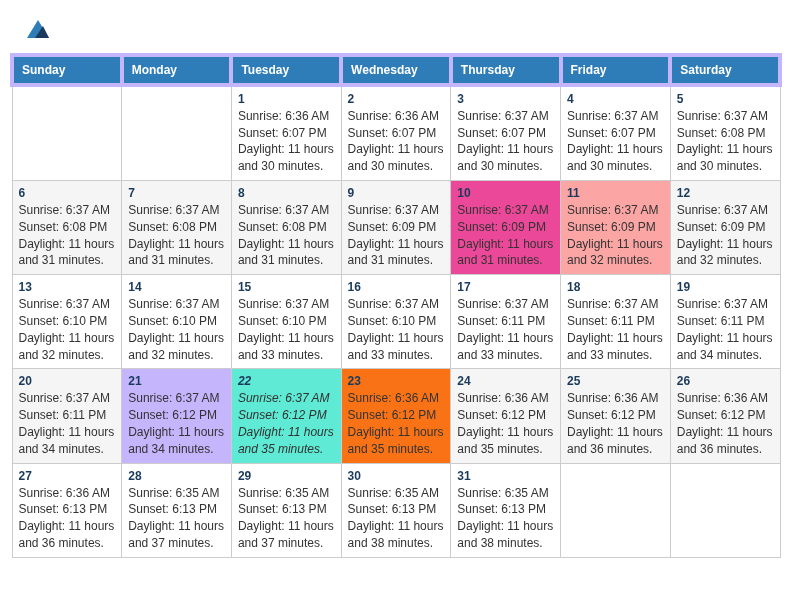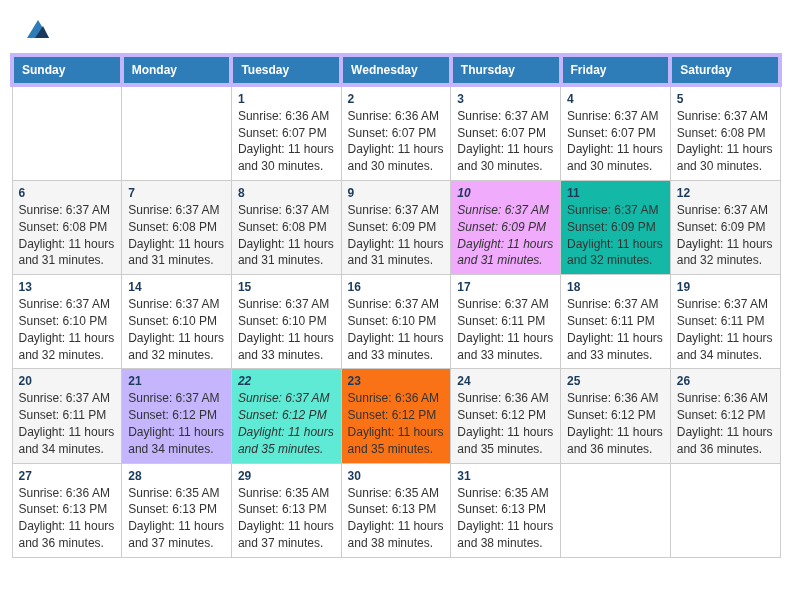--- a/index.html
+++ b/index.html
@@ -161,25 +161,25 @@
           <div class="day-info">Sunrise: 6:37 AM<br>Sunset: 6:08 PM<br>Daylight: 11 hours and 31 minutes.</div>
         </td>
         <td style="background-color: rgb(245, 245, 245);">
           <span class="day-num">8</span>
           <div class="day-info">Sunrise: 6:37 AM<br>Sunset: 6:08 PM<br>Daylight: 11 hours and 31 minutes.</div>
         </td>
         <td style="background-color: rgb(245, 245, 245);">
           <span class="day-num">9</span>
           <div class="day-info">Sunrise: 6:37 AM<br>Sunset: 6:09 PM<br>Daylight: 11 hours and 31 minutes.</div>
         </td>
-        <td style="background-color: #f0abfc; font-style: italic;">
+        <td style="background-color: #ec4899;">
           <span class="day-num">10</span>
           <div class="day-info">Sunrise: 6:37 AM<br>Sunset: 6:09 PM<br>Daylight: 11 hours and 31 minutes.</div>
         </td>
-        <td style="background-color: #14b8a6; margin-left: 12px;">
+        <td style="background-color: #fca5a5; margin-left: 12px;">
           <span class="day-num">11</span>
           <div class="day-info">Sunrise: 6:37 AM<br>Sunset: 6:09 PM<br>Daylight: 11 hours and 32 minutes.</div>
         </td>
         <td style="background-color: rgb(245, 245, 245);">
           <span class="day-num">12</span>
           <div class="day-info">Sunrise: 6:37 AM<br>Sunset: 6:09 PM<br>Daylight: 11 hours and 32 minutes.</div>
         </td>
       </tr>
       <tr>
         <td>

